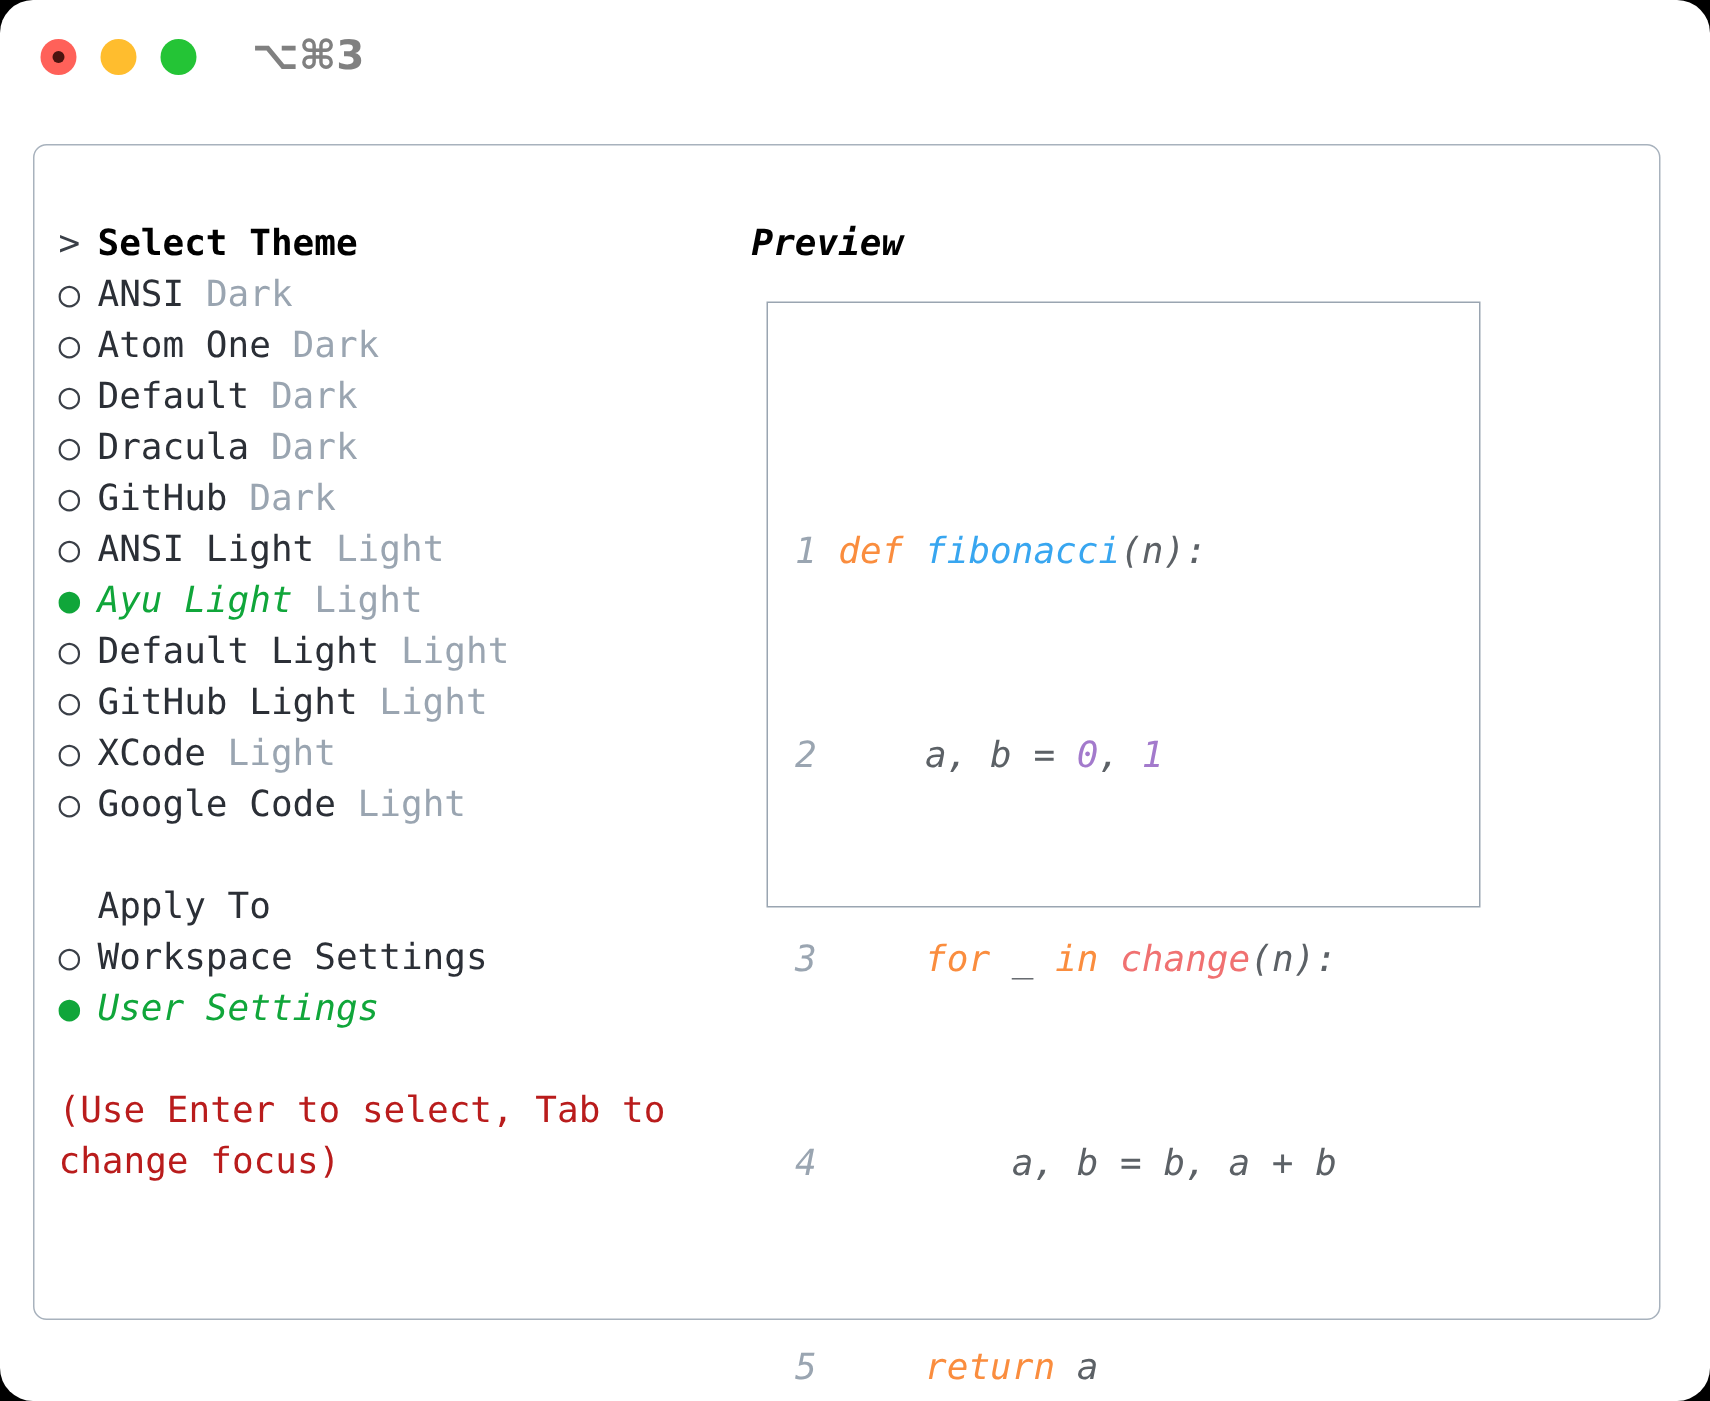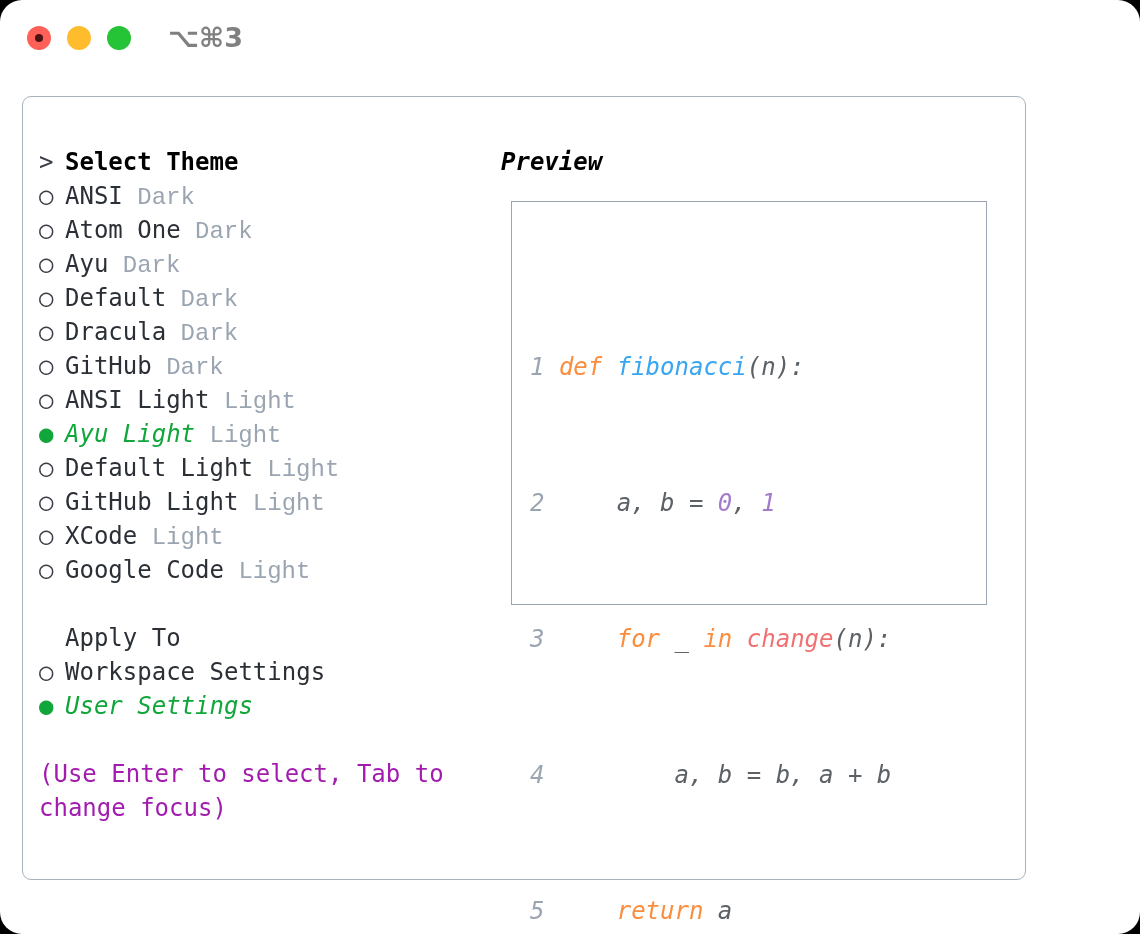--- a/index.html
+++ b/index.html
@@ -60,21 +60,21 @@
     color: #808080;
     letter-spacing: 0px;
     font-family: "DejaVu Sans", "Liberation Sans", sans-serif;
   }
 
   
   #panel {
     position: absolute;
     left: 22px;
     top: 96px;
-    width: 1004px;
+    width: 1085px;
     height: 784px;
     border: 1.5px solid #a8b2bd;
     border-radius: 9px;
     box-sizing: border-box;
     background: #ffffff;
   }
 
   
   #left-col {
     position: absolute;
@@ -93,27 +93,27 @@
     display: inline-block;
     width: 26px;
     color: #3a3f47;
   }
   .marker.selected { color: #10a63a; }
   .heading {
     font-weight: bold;
     color: #000000;
   }
   .name-sel { color: #10a63a; font-style: italic; }
-  .suffix { color: #9aa5b1; font-family: Liberation Mono, monospace; }
+  .suffix { color: #9aa5b1; }
   .spacer { height: 34px; }
   #hint {
     margin-top: 0px;
     font-size: 24px;
     line-height: 34px;
-    color: #a21caf;
+    color: #b91c1c;
     width: 420px;
     white-space: normal;
   }
 
   
   #right-col {
     position: absolute;
     left: 478px;
     top: 48px;
     width: 500px;
@@ -168,21 +168,20 @@
   <div id="panel">
 
     <div id="left-col">
 
       <div class="row"><span class="marker">&gt;</span><span class="heading">Select Theme</span></div>
 
       <div class="row"><span class="marker">○</span><span>ANSI</span><span> </span><span class="suffix">Dark</span></div>
 
       <div class="row"><span class="marker">○</span><span>Atom One</span><span> </span><span class="suffix">Dark</span></div>
 
-      <div class="row"><span class="marker">○</span><span>Ayu</span><span> </span><span class="suffix">Dark</span></div>
 
       <div class="row"><span class="marker">○</span><span>Default</span><span> </span><span class="suffix">Dark</span></div>
 
       <div class="row"><span class="marker">○</span><span>Dracula</span><span> </span><span class="suffix">Dark</span></div>
 
       <div class="row"><span class="marker">○</span><span>GitHub</span><span> </span><span class="suffix">Dark</span></div>
 
       <div class="row"><span class="marker">○</span><span>ANSI Light</span><span> </span><span class="suffix">Light</span></div>
 
       <div class="row"><span class="marker selected">●</span><span class="name-sel">Ayu Light</span><span> </span><span class="suffix">Light</span></div>

